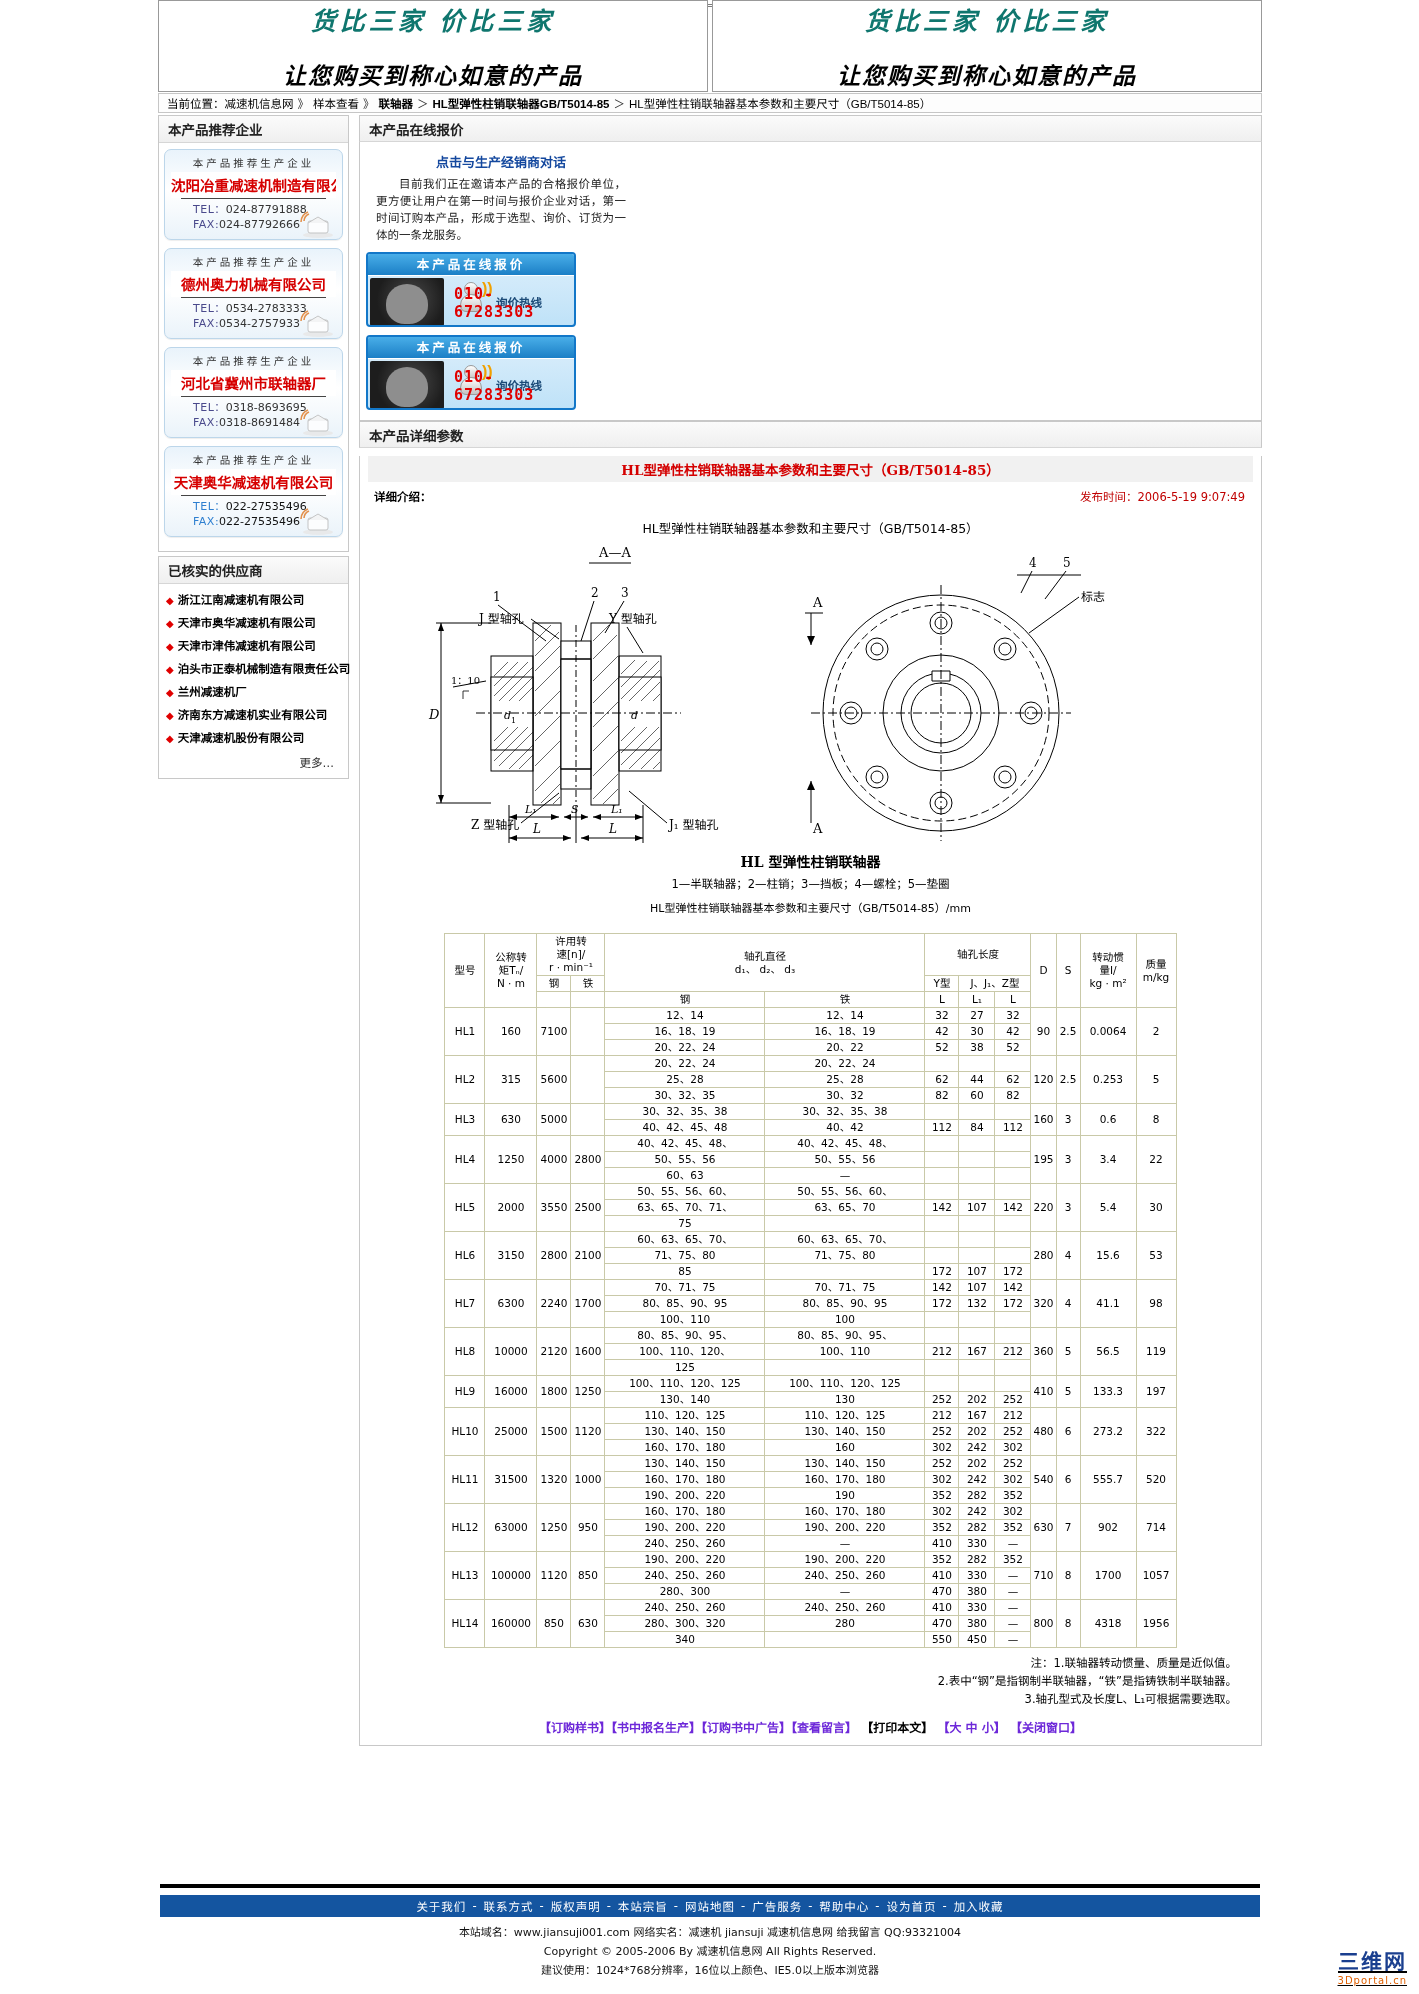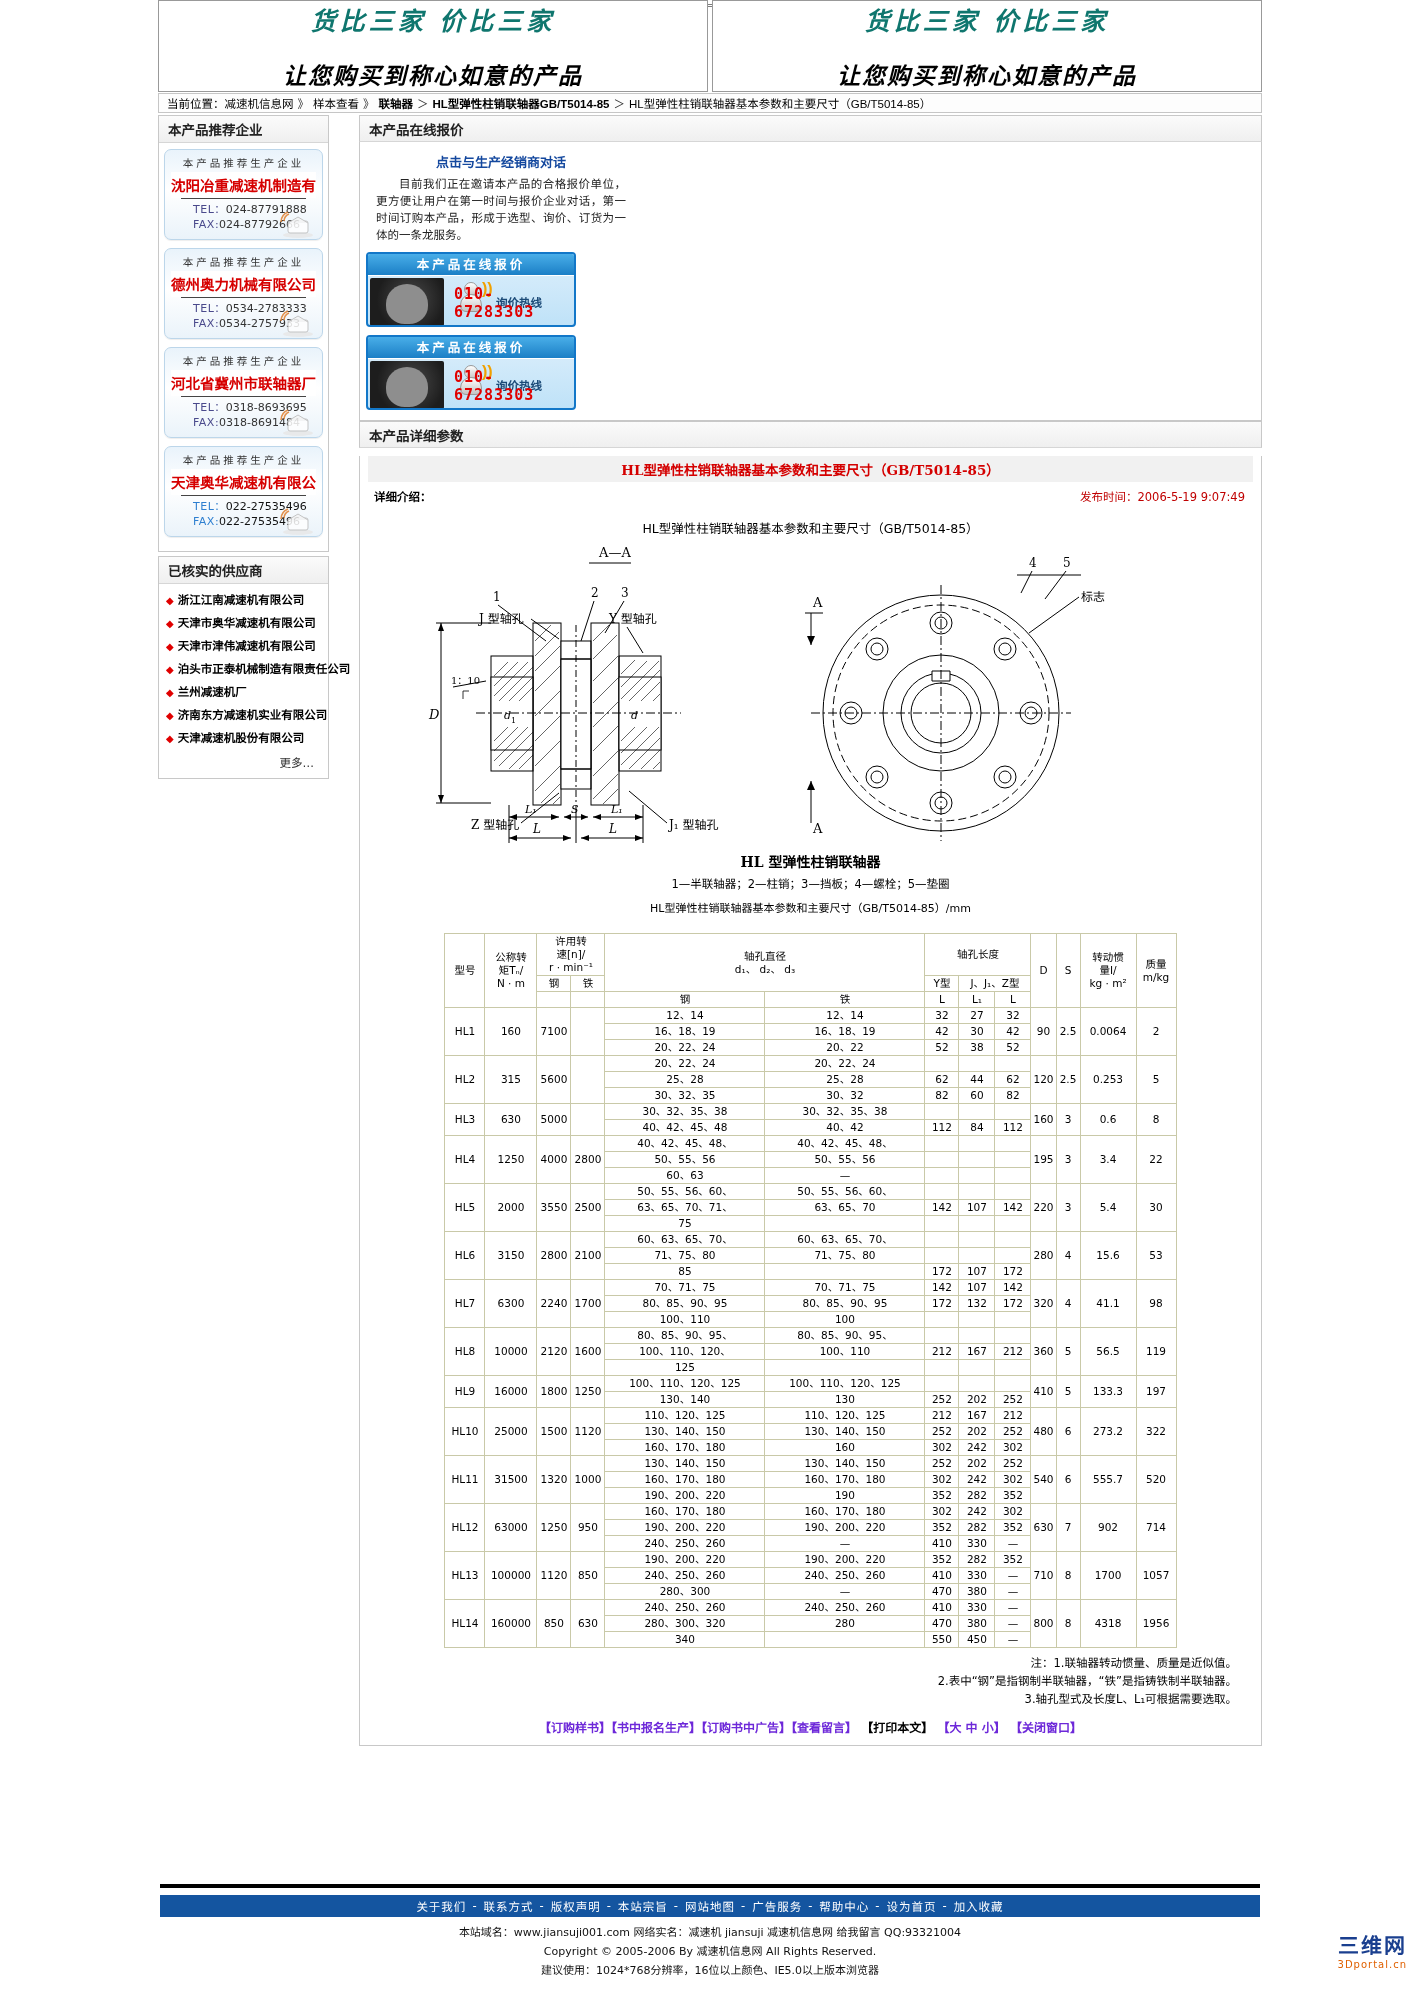--- a/index.html
+++ b/index.html
@@ -61,21 +61,21 @@
     font-size: 11.5px; color: #000;
     white-space: nowrap; overflow: hidden;
   }
   .breadcrumb .bc-sep { margin: 0 4px; color: #333; }
   .breadcrumb .bc-strong { font-weight: bold; }
   .breadcrumb a { color: #000; text-decoration: none; }
 
   
   .left-col {
     position: absolute; left: 158px; top: 115px;
-    width: 171px;
+    width: 191px;
   }
   .panel {
     border: 1px solid #c8c8c8;
     background: #fff;
     margin-bottom: 4px;
   }
   .panel-head {
     height: 27px;
     background: linear-gradient(#fbfbfb, #efefef);
     border-bottom: 1px solid #d6d6d6;
@@ -316,22 +316,23 @@
     color: #fff; font-size: 11.5px; letter-spacing: 1px;
     font-family: "DejaVu Sans", sans-serif;
   }
   .footer-nav .sep { margin: 0 6px; }
   .footer-info {
     text-align: center; font-size: 11px; line-height: 19px;
     color: #111; padding-top: 6px;
     font-family: "DejaVu Sans", sans-serif;
   }
   .logo3d {
-    position: absolute; right: 12px; bottom: 24px;
+    position: absolute; right: 12px; bottom: 8px;
     text-align: right;
+    text-decoration: underline;
   }
   .logo3d .t1 {
     font-family: "DejaVu Serif", serif; font-weight: bold;
     font-size: 21px; color: #1a3f8f; letter-spacing: 2px;
   }
   .logo3d .t2 {
     font-size: 10px; color: #e06000; letter-spacing: 1px;
     font-family: "DejaVu Sans", sans-serif;
   }
 </style>

